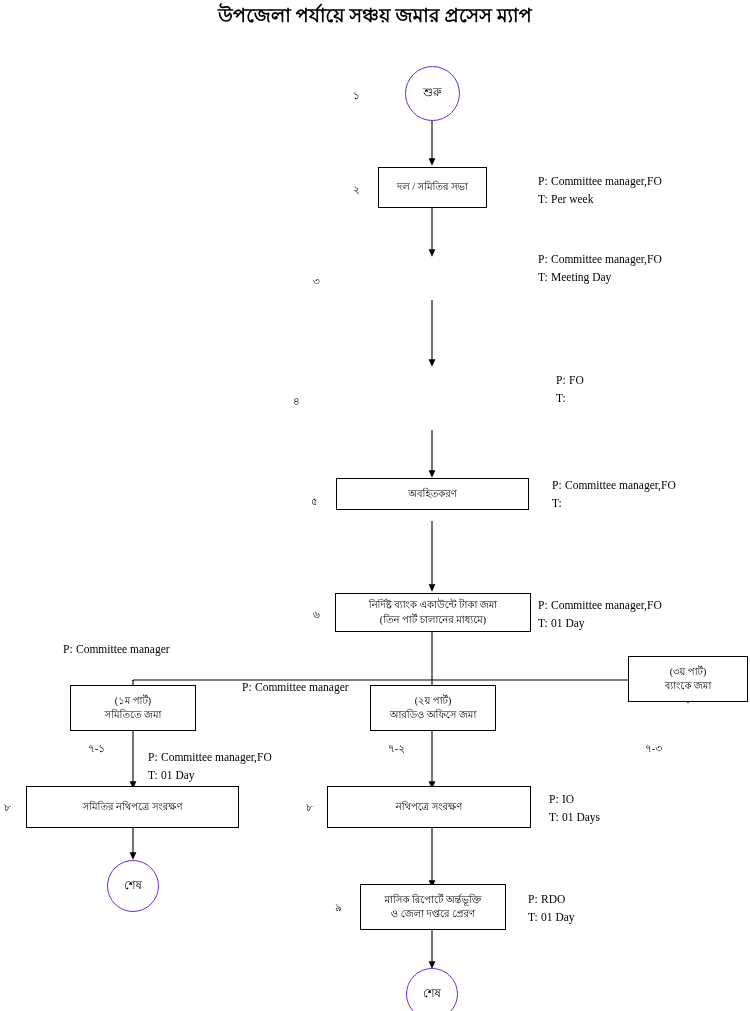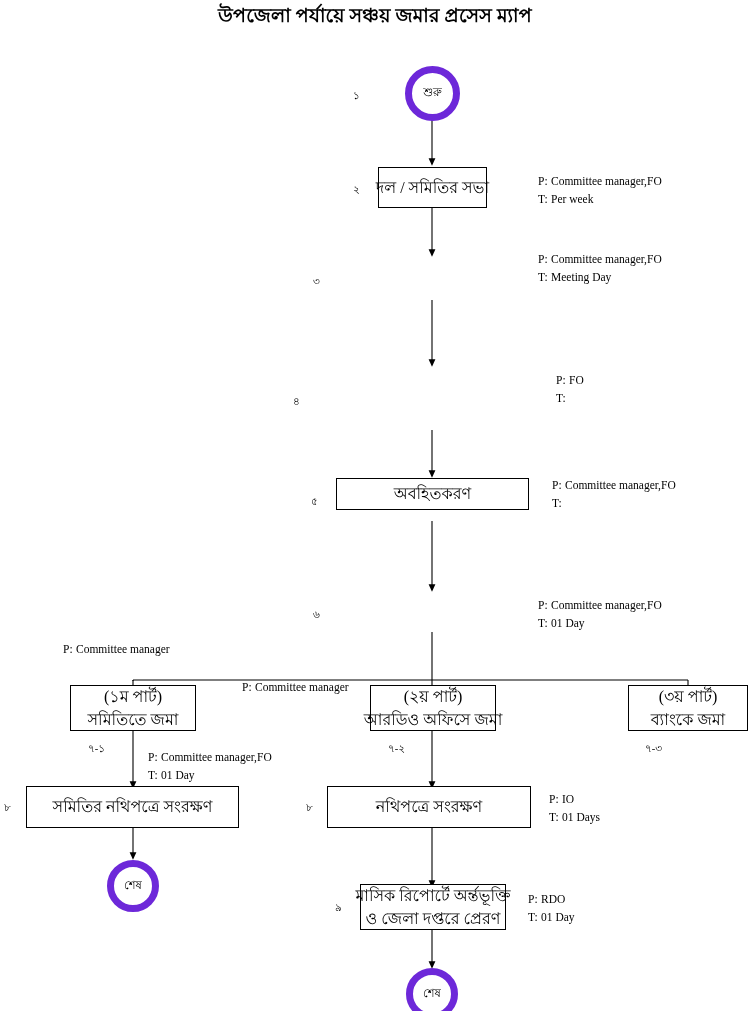--- a/index.html
+++ b/index.html
@@ -37,30 +37,30 @@
   .node {
     position: absolute;
     box-sizing: border-box;
     border: 1px solid #000000;
     background: #ffffff;
     display: flex;
     flex-direction: column;
     align-items: center;
     justify-content: center;
     font-family: "Liberation Serif", serif;
-    font-size: 16px;
+    font-size: 10px;
     line-height: 1.45;
     text-align: center;
     color: #000;
   }
   .node .ln { display: block; white-space: nowrap; }
   .terminator {
     position: absolute;
     box-sizing: border-box;
-    border: 7px solid #6d28d9;
+    border: 1px solid #6d28d9;
     border-radius: 50%;
     background: #ffffff;
     display: flex;
     align-items: center;
     justify-content: center;
     font-family: "Liberation Serif", serif;
     font-size: 11.5px;
     color: #000;
   }
   .stepnum {
@@ -140,35 +140,39 @@
 
   <div class="stepnum" style="left:313px; top:274px;">৩</div>
 
   <div class="stepnum" style="left:293px; top:394px;">৪</div>
 
   <div class="node" style="left:336px; top:478px; width:193px; height:32px;">
     <span class="ln">অবহিতকরণ</span>
   </div>
   <div class="stepnum" style="left:311px; top:494px;">৫</div>
 
+  <div class="node" style="left:335px; top:593px; width:196px; height:39px;">
+    <span class="ln">নির্দিষ্ট ব্যাংক একাউন্টে টাকা জমা</span>
+    <span class="ln">(তিন পার্ট চালানের মাধ্যমে)</span>
+  </div>
   <div class="stepnum" style="left:313px; top:607px;">৬</div>
 
   <div class="node" style="left:70px; top:685px; width:126px; height:46px;">
     <span class="ln">(১ম পার্ট)</span>
     <span class="ln">সমিতিতে জমা</span>
   </div>
   <div class="stepnum" style="left:88px; top:741px;">৭-১</div>
 
   <div class="node" style="left:370px; top:685px; width:126px; height:46px;">
     <span class="ln">(২য় পার্ট)</span>
     <span class="ln">আরডিও অফিসে জমা</span>
   </div>
   <div class="stepnum" style="left:388px; top:741px;">৭-২</div>
 
-  <div class="node" style="left:628px; top:685px; width:120px; height:46px;">
+  <div class="node" style="left:628px; top:656px; width:120px; height:46px;">
     <span class="ln">(৩য় পার্ট)</span>
     <span class="ln">ব্যাংকে জমা</span>
   </div>
   <div class="stepnum" style="left:645px; top:741px;">৭-৩</div>
 
   <div class="node" style="left:26px; top:786px; width:213px; height:42px;">
     <span class="ln">সমিতির নথিপত্রে সংরক্ষণ</span>
   </div>
   <div class="stepnum" style="left:4px; top:800px;">৮</div>
 

